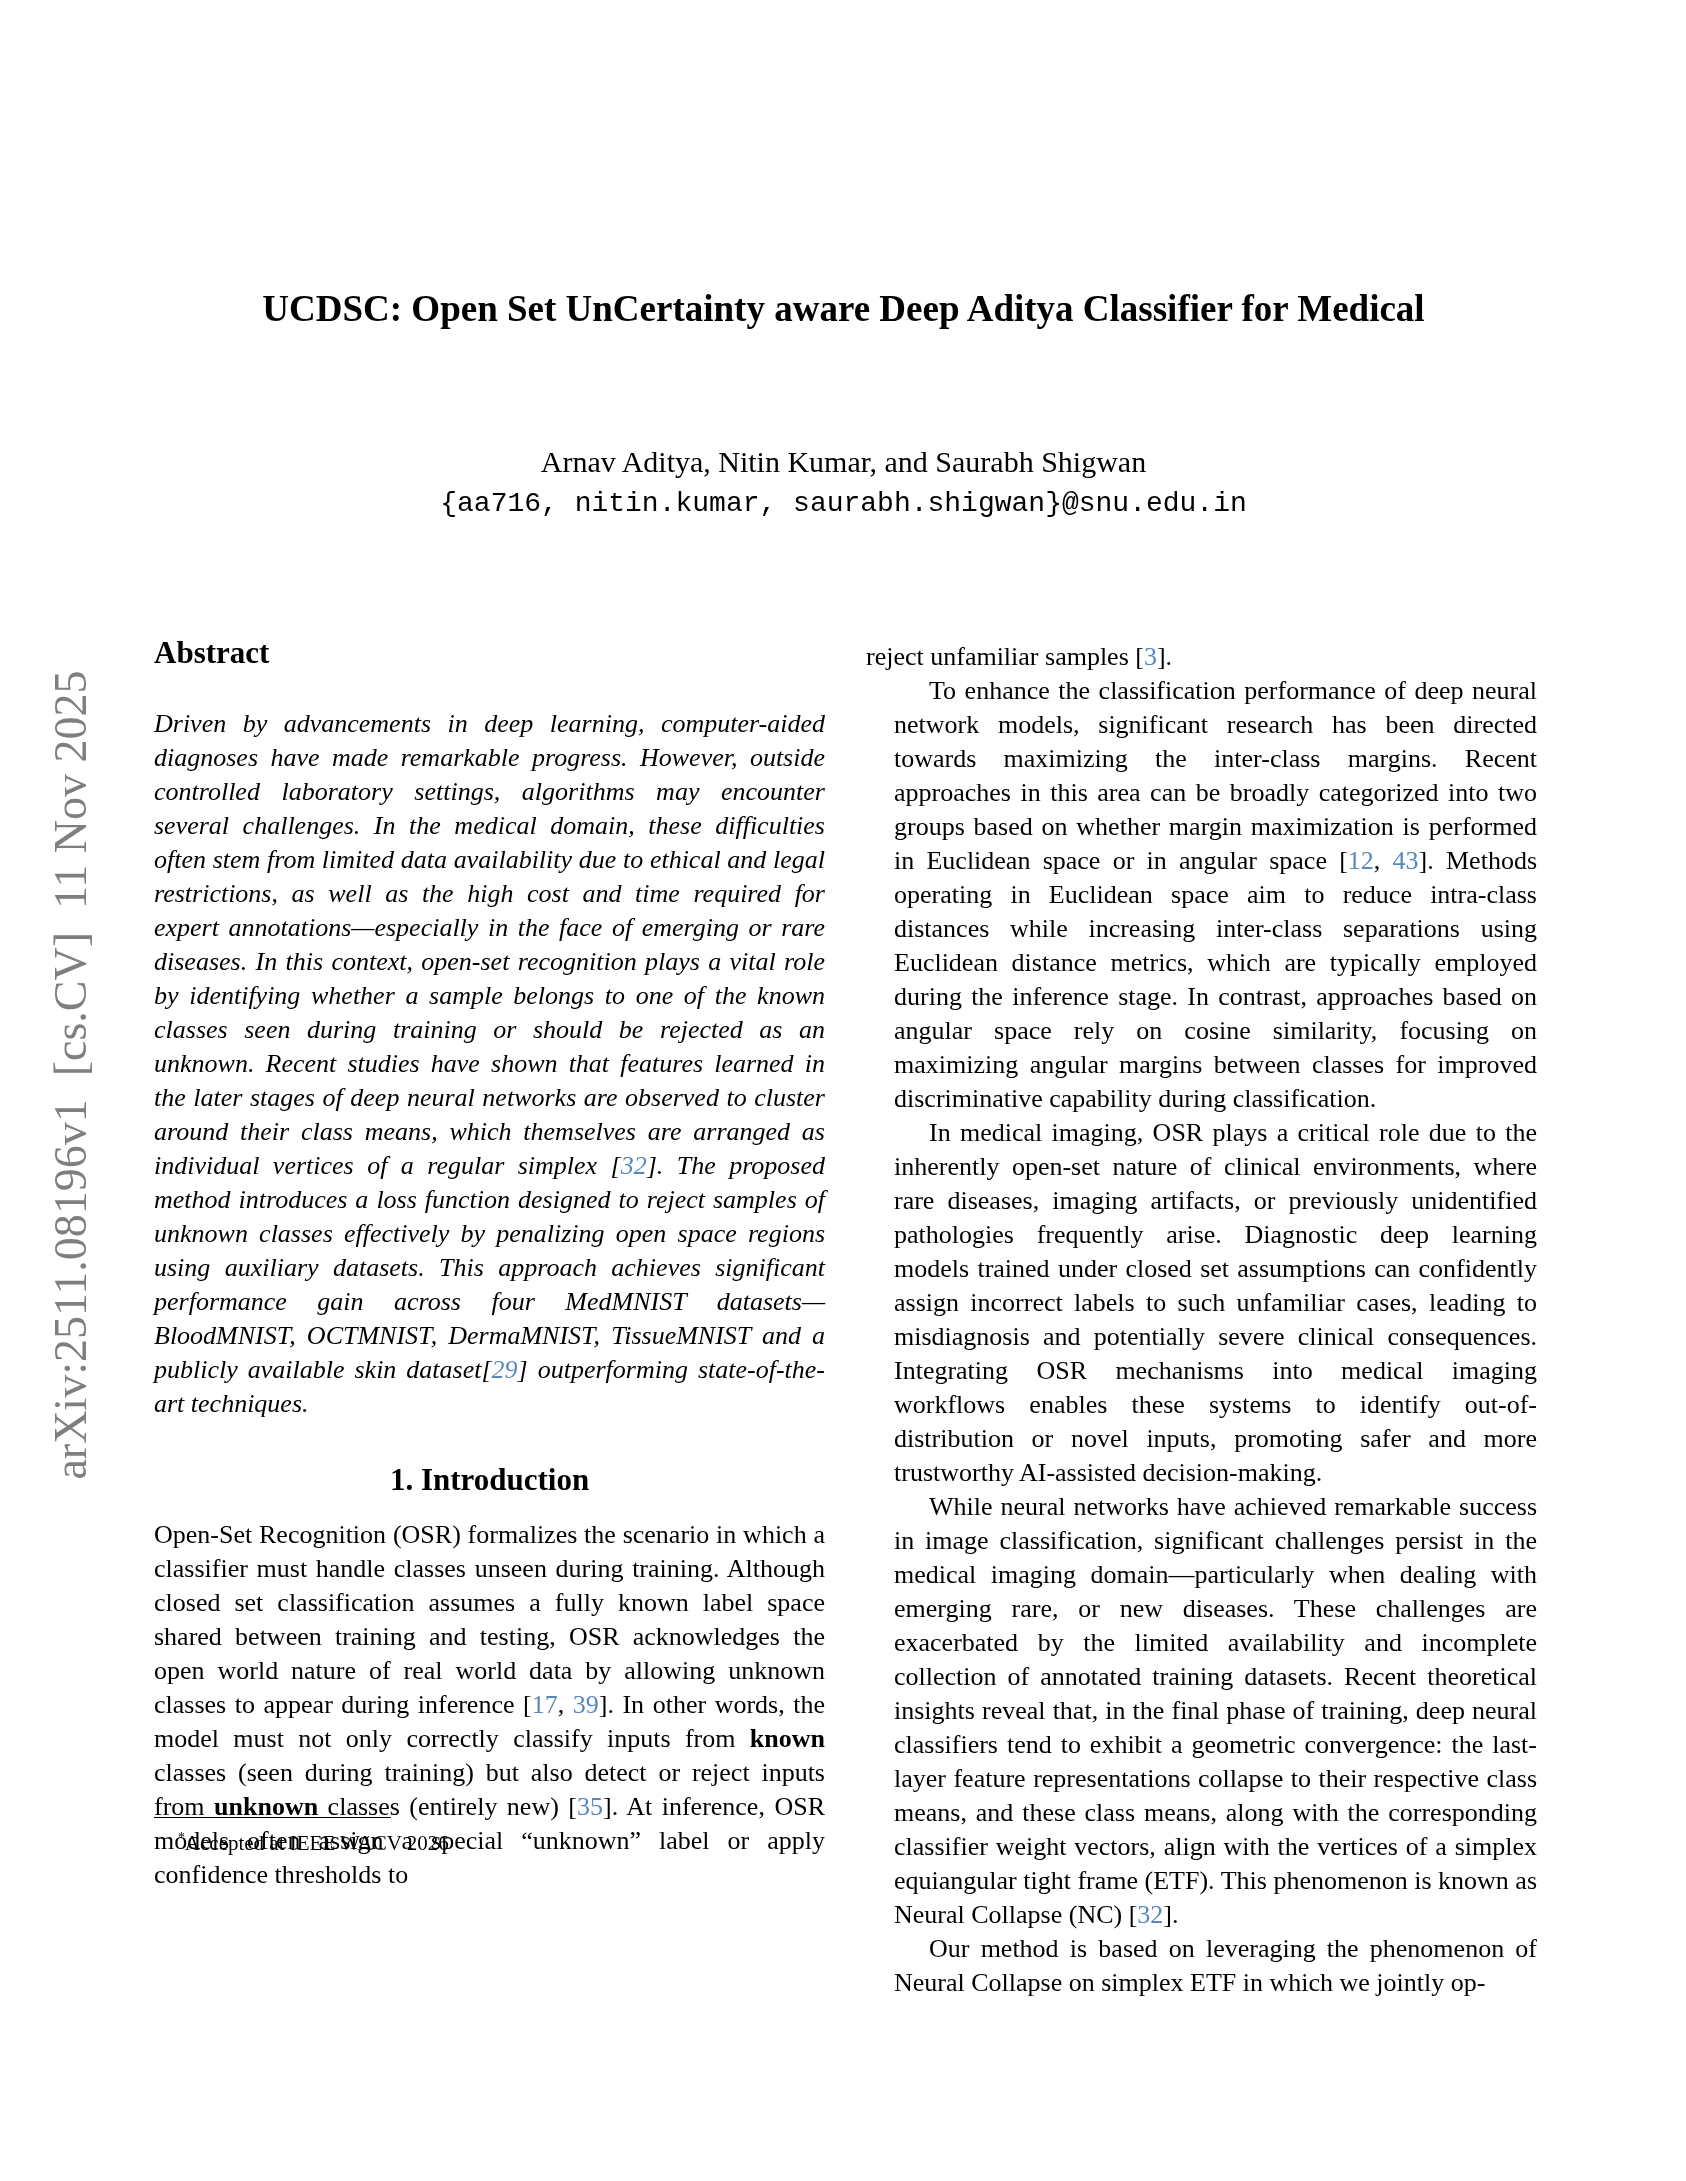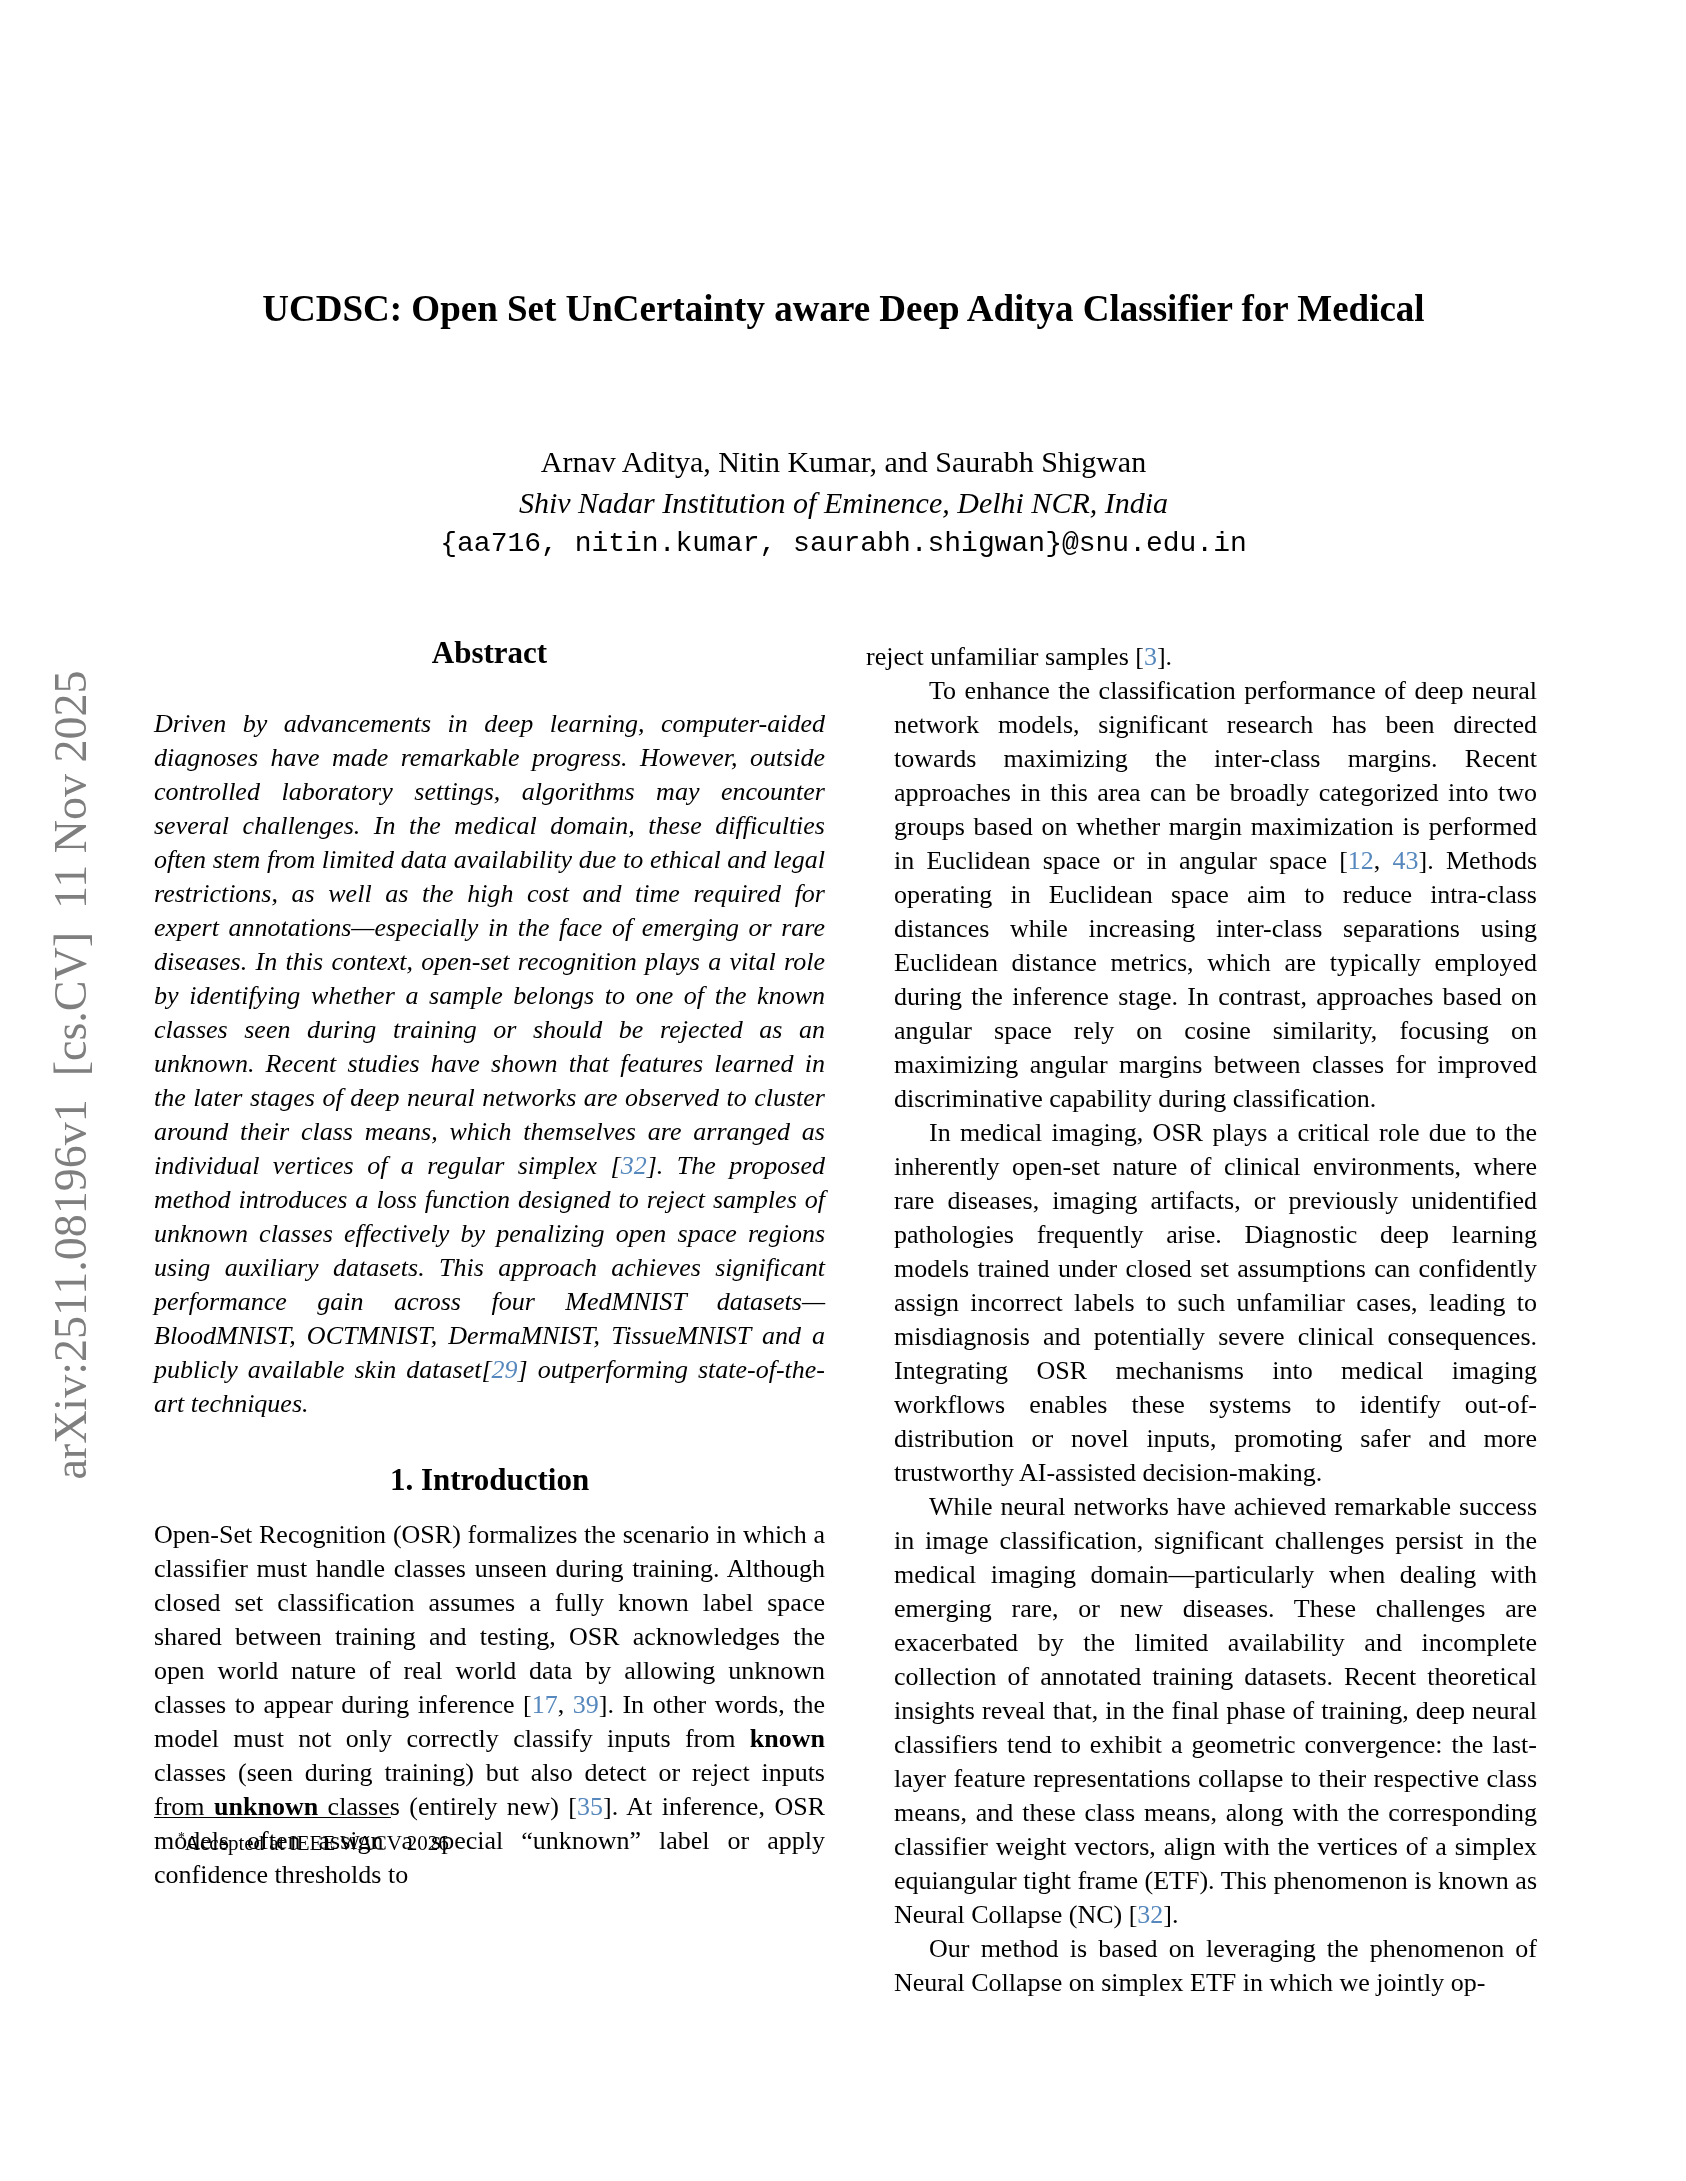--- a/index.html
+++ b/index.html
@@ -35,21 +35,21 @@
   .emails-line{font-family:"Liberation Mono", monospace;font-size:28px;line-height:42px;}
   .col{
     position:absolute;width:671px;
     font-size:26px;line-height:34px;text-align:justify;
   }
   .col-left{left:154px;top:634px;}
   .col-right{left:866px;top:640px;}
   .col p{margin:0;padding:0;}
   .abstract-heading{
     margin:0;font-size:31px;line-height:37px;
-    text-align:center;font-weight:bold;
+    text-align:left;font-weight:bold;
   }
   .col p.abstract-body{font-style:italic;margin-top:36px;}
   .intro-heading{
     margin:40px 0 0 0;font-size:31px;line-height:37px;
     text-align:center;font-weight:bold;
   }
   .col p.intro-body{margin-top:20px;}
   .col p.indent{text-indent:35px;margin-left:28px;}
   .cite{color:var(--cite-color);}
   .bold{font-weight:bold;}
@@ -65,21 +65,20 @@
 <body>
 
 <div class="watermark">arXiv:2511.08196v1  [cs.CV]  11 Nov 2025</div>
 
 <header class="title-block">
   <div class="title-line">UCDSC: Open Set UnCertainty aware Deep Aditya Classifier for Medical</div>
 </header>
 
 <div class="authors-block">
   <div class="authors-line">Arnav Aditya, Nitin Kumar, and Saurabh Shigwan</div>
-  <div class="affiliation-line">Shiv Nadar Institution of Eminence, Delhi NCR, India</div>
   <div class="emails-line">{aa716, nitin.kumar, saurabh.shigwan}@snu.edu.in</div>
 </div>
 
 <section class="col col-left">
   <h2 class="abstract-heading">Abstract</h2>
   <p class="abstract-body">Driven by advancements in deep learning, computer-aided diagnoses have made remarkable progress. However, outside controlled laboratory settings, algorithms may encounter several challenges. In the medical domain, these difficulties often stem from limited data availability due to ethical and legal restrictions, as well as the high cost and time required for expert annotations—especially in the face of emerging or rare diseases. In this context, open-set recognition plays a vital role by identifying whether a sample belongs to one of the known classes seen during training or should be rejected as an unknown. Recent studies have shown that features learned in the later stages of deep neural networks are observed to cluster around their class means, which themselves are arranged as individual vertices of a regular simplex [<span class="cite">32</span>]. The proposed method introduces a loss function designed to reject samples of unknown classes effectively by penalizing open space regions using auxiliary datasets. This approach achieves significant performance gain across four MedMNIST datasets—BloodMNIST, OCTMNIST, DermaMNIST, TissueMNIST and a publicly available skin dataset[<span class="cite">29</span>] outperforming state-of-the-art techniques.</p>
   <h2 class="intro-heading">1. Introduction</h2>
   <p class="intro-body">Open-Set Recognition (OSR) formalizes the scenario in which a classifier must handle classes unseen during training.  Although closed set classification assumes a fully known label space shared between training and testing, OSR acknowledges the open world nature of real world data by allowing unknown classes to appear during inference [<span class="cite">17</span>, <span class="cite">39</span>]. In other words, the model must not only correctly classify inputs from <span class="bold">known</span> classes (seen during training) but also detect or reject inputs from <span class="bold">unknown</span> classes (entirely new) [<span class="cite">35</span>].  At inference, OSR models often assign a special “unknown” label or apply confidence thresholds to</p>
 </section>
 

